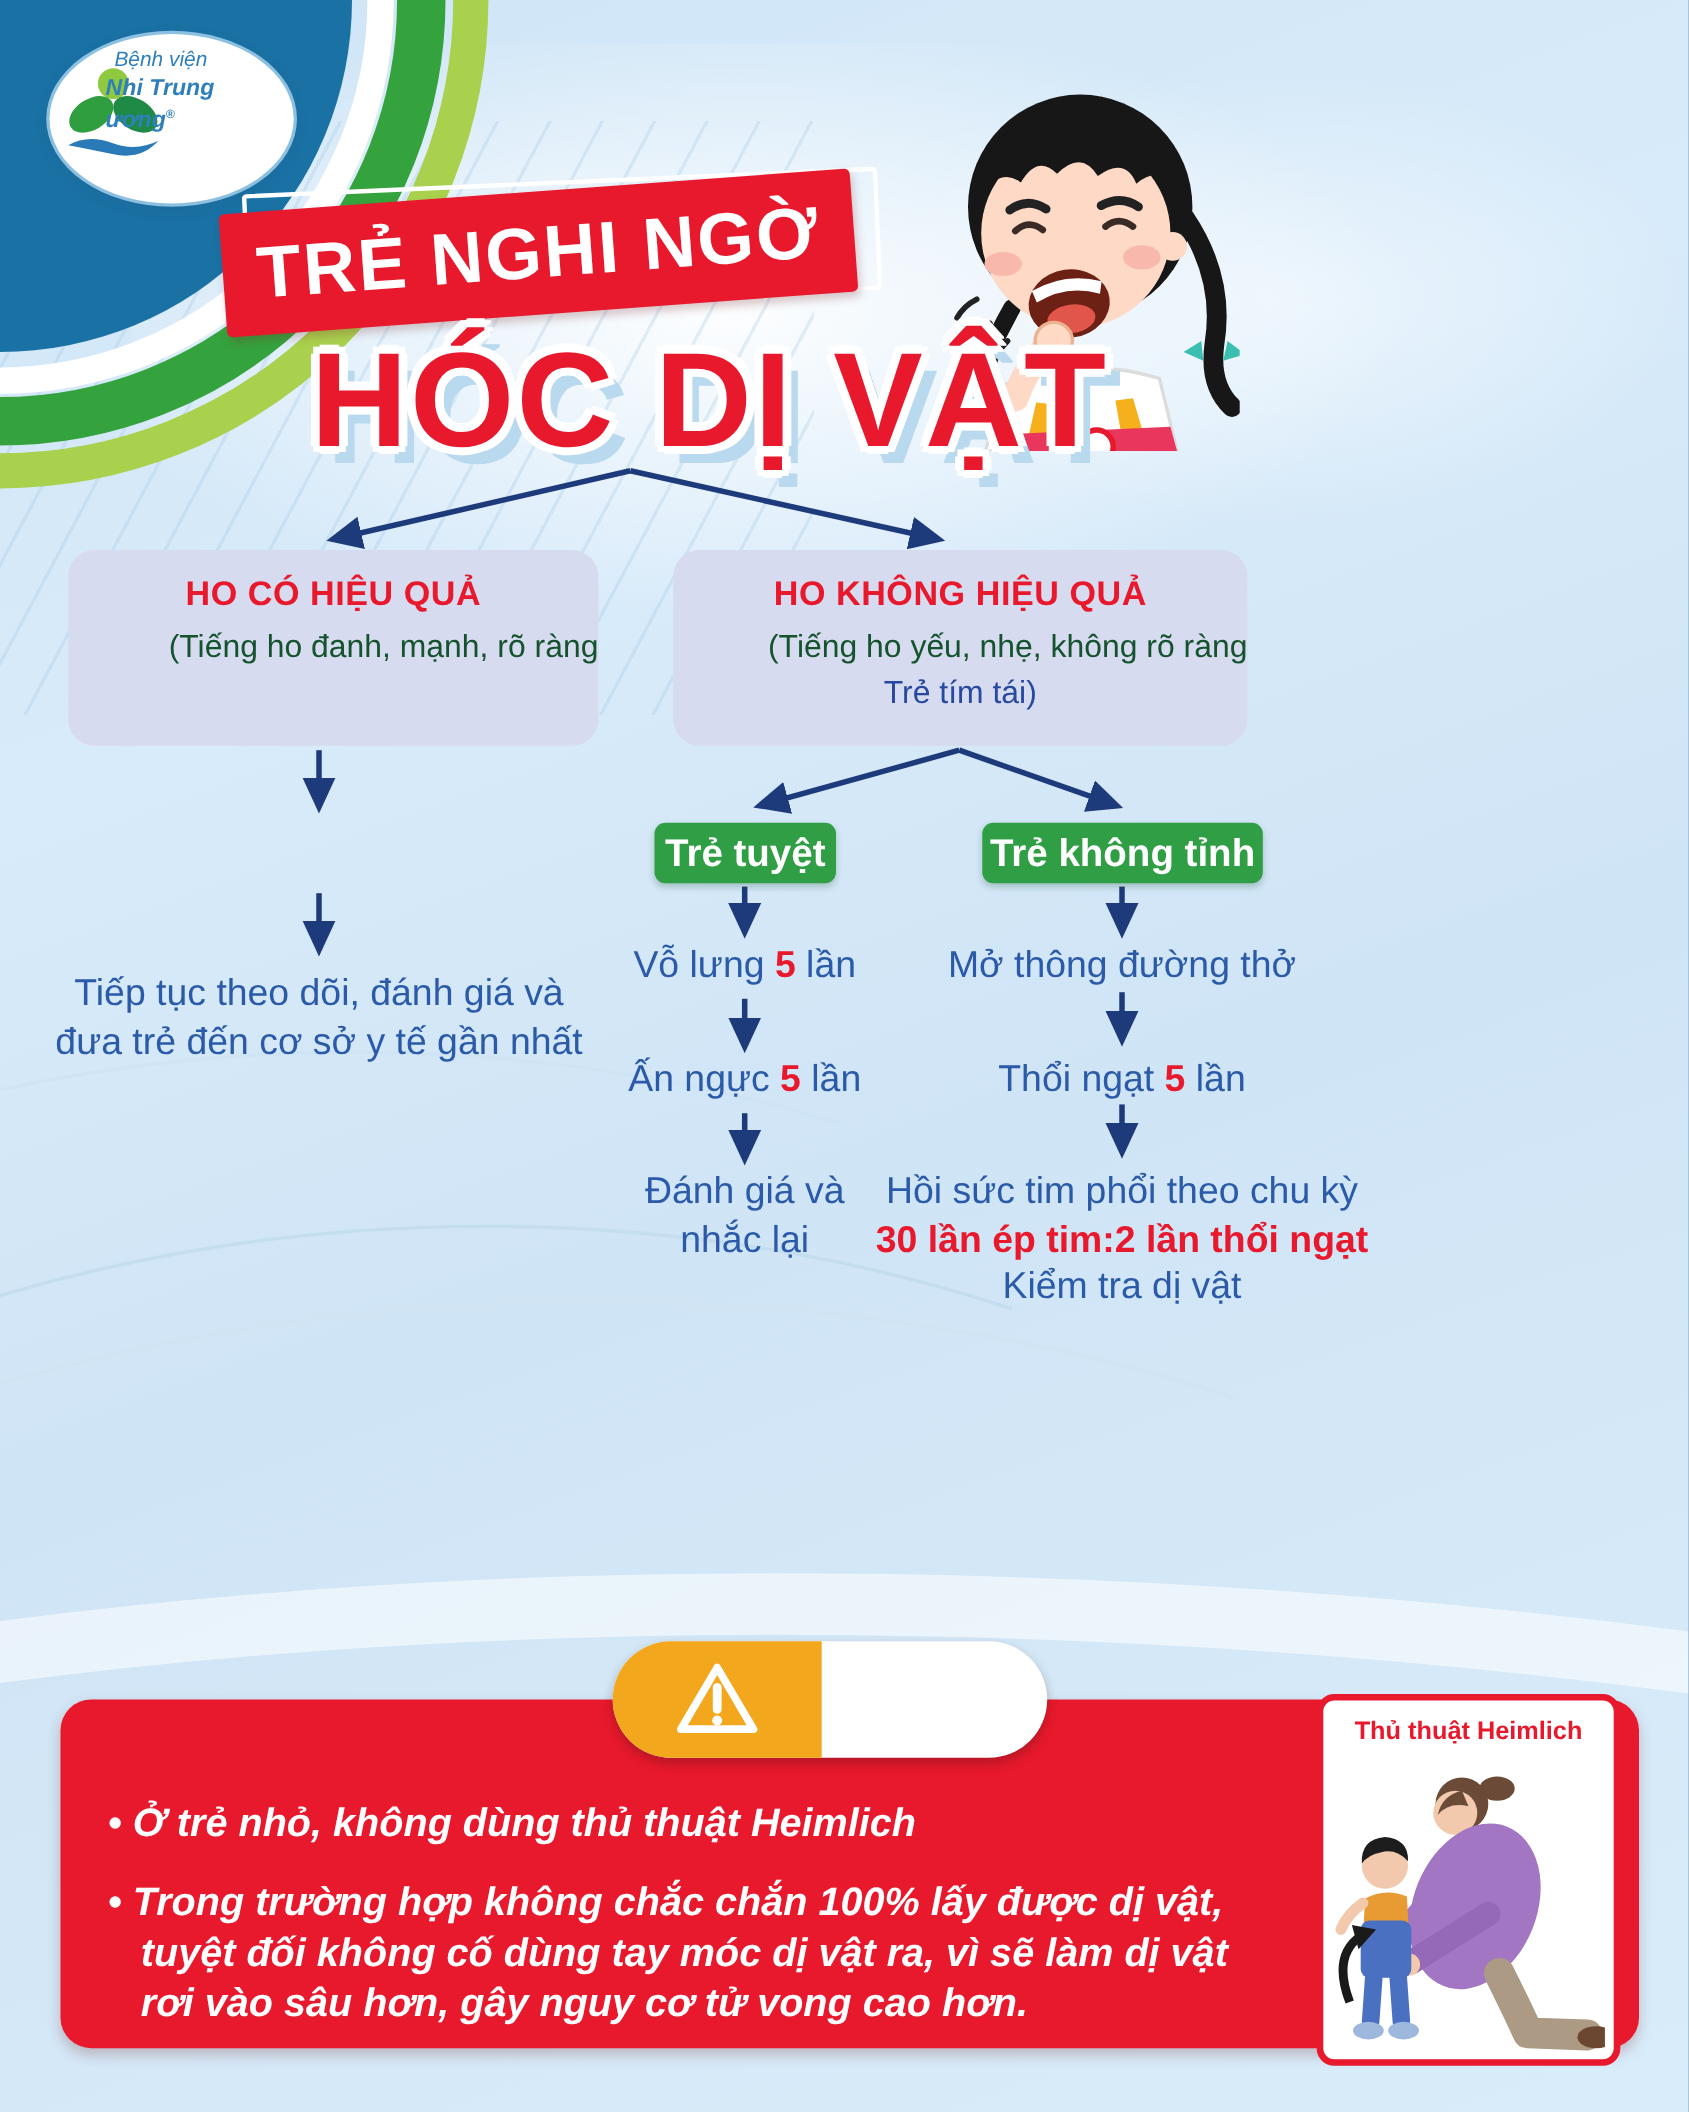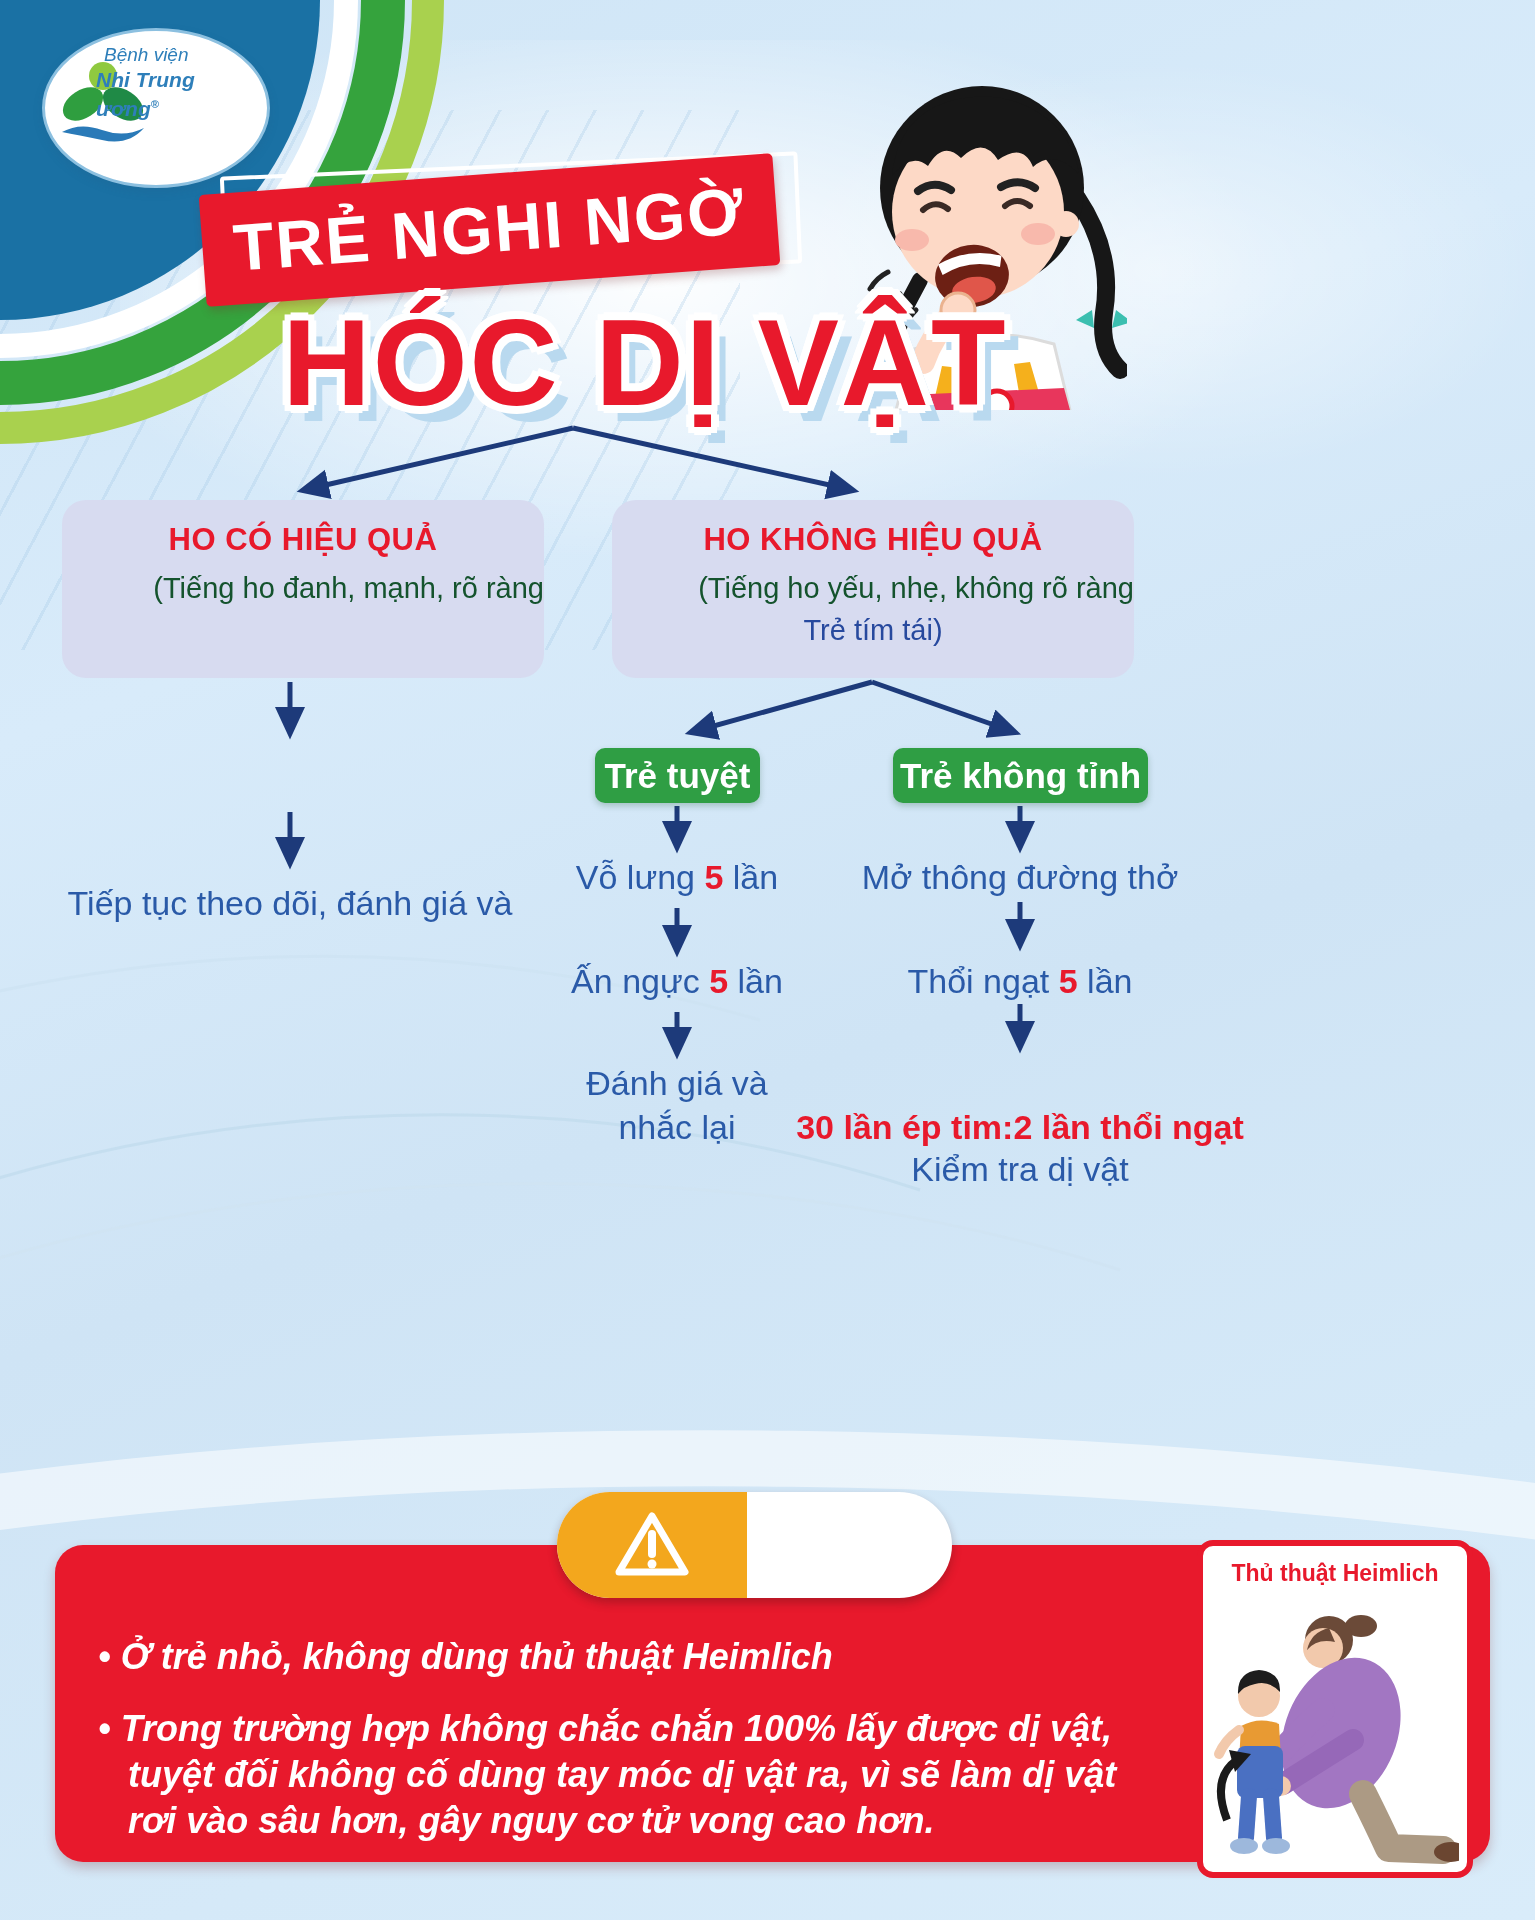--- a/index.html
+++ b/index.html
@@ -158,20 +158,21 @@
       <path d="M1020,902 L1020,944" marker-end="url(#ah)"></path>
       <path d="M1020,1004 L1020,1046" marker-end="url(#ah)"></path>
     </g>
   </svg>
 
   <div class="abs lavbox box-left">
     <div class="box-title">HO CÓ HIỆU QUẢ</div>
     <div class="box-sub1">(Tiếng ho đanh, mạnh, rõ ràng</div>
   </div>
   <div class="abs flow-text" style="left:30px;top:884px;width:520px;">Tiếp tục theo dõi, đánh giá và</div>
+  <div class="abs flow-text" style="left:30px;top:928px;width:520px;">đưa trẻ đến cơ sở y tế gần nhất</div>
 
   <div class="abs lavbox box-right">
     <div class="box-title">HO KHÔNG HIỆU QUẢ</div>
     <div class="box-sub1">(Tiếng ho yếu, nhẹ, không rõ ràng</div>
     <div class="box-sub2">Trẻ tím tái)</div>
   </div>
 
   <div class="abs green-tag tag-awake">Trẻ tuyệt</div>
   <div class="abs flow-text" style="left:527px;top:858px;width:300px;">
     <span>Vỗ lưng </span><span class="count">5</span><span> lần</span>
@@ -180,20 +181,21 @@
     <span>Ấn ngực </span><span class="count">5</span><span> lần</span>
   </div>
   <div class="abs flow-text" style="left:527px;top:1064px;width:300px;">Đánh giá và</div>
   <div class="abs flow-text" style="left:527px;top:1108px;width:300px;">nhắc lại</div>
 
   <div class="abs green-tag tag-unconscious">Trẻ không tỉnh</div>
   <div class="abs flow-text" style="left:810px;top:858px;width:420px;">Mở thông đường thở</div>
   <div class="abs flow-text" style="left:810px;top:962px;width:420px;">
     <span>Thổi ngạt </span><span class="count">5</span><span> lần</span>
   </div>
+  <div class="abs flow-text" style="left:785px;top:1064px;width:470px;">Hồi sức tim phổi theo chu kỳ</div>
   <div class="abs flow-text red-line" style="left:785px;top:1108px;width:470px;">30 lần ép tim:2 lần thổi ngạt</div>
   <div class="abs flow-text" style="left:785px;top:1150px;width:470px;">Kiểm tra dị vật</div>
 
   <div class="abs notes-box"></div>
 
   <div class="abs badge">
     <div class="badge-orange">
       <svg style="position:absolute;left:56px;top:18px;" width="78" height="70" viewBox="0 0 78 70">
         <path d="M39,6 L72,62 L6,62 Z" fill="none" stroke="#ffffff" stroke-width="7" stroke-linejoin="round"></path>
         <line x1="39" y1="24" x2="39" y2="44" stroke="#ffffff" stroke-width="8" stroke-linecap="round"></line>

